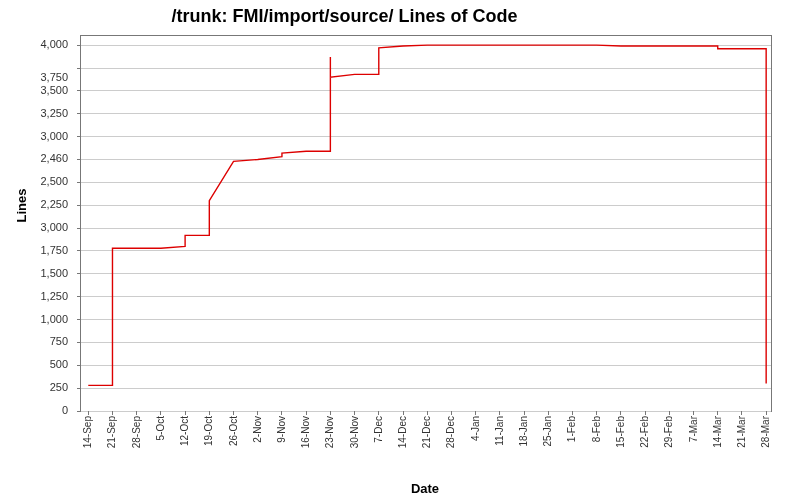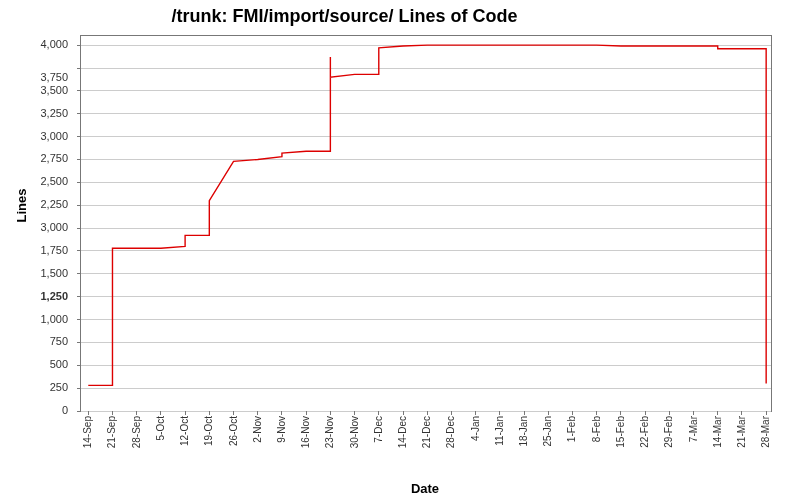--- a/index.html
+++ b/index.html
@@ -123,27 +123,27 @@
   <div class="y-axis-label">
     <span>Lines</span>
   </div>
 
   <div class="y-ticks" id="y-ticks">
       <div class="y-tick-label" style="top: 375px;">0</div>
       <div class="y-tick-label" style="top: 352.134px;">250</div>
       <div class="y-tick-label" style="top: 329.268px;">500</div>
       <div class="y-tick-label" style="top: 306.402px; margin-left: 36px;">750</div>
       <div class="y-tick-label" style="top: 283.537px;">1,000</div>
-      <div class="y-tick-label" style="top: 260.671px; font-weight: bold;">1,250</div>
+      <div class="y-tick-label" style="top: 260.671px;">1,250</div>
       <div class="y-tick-label" style="top: 237.805px;">1,500</div>
       <div class="y-tick-label" style="top: 214.939px;">1,750</div>
       <div class="y-tick-label" style="top: 192.073px;">3,000</div>
       <div class="y-tick-label" style="top: 169.207px;">2,250</div>
       <div class="y-tick-label" style="top: 146.341px; margin-left: 33px;">2,500</div>
-      <div class="y-tick-label" style="top: 123.476px;">2,750</div>
+      <div class="y-tick-label" style="top: 123.476px;">2,460</div>
       <div class="y-tick-label" style="top: 100.61px;">3,000</div>
       <div class="y-tick-label" style="top: 77.7439px;">3,250</div>
       <div class="y-tick-label" style="top: 54.878px;">3,500</div>
       <div class="y-tick-label" style="top: 42px;">3,750</div>
       <div class="y-tick-label" style="top: 9.14634px;">4,000</div>
     </div>
 
   <div class="plot-area">
     <svg id="plot-svg" viewBox="0 0 690 375" preserveAspectRatio="none">
       <g id="grid-group">

